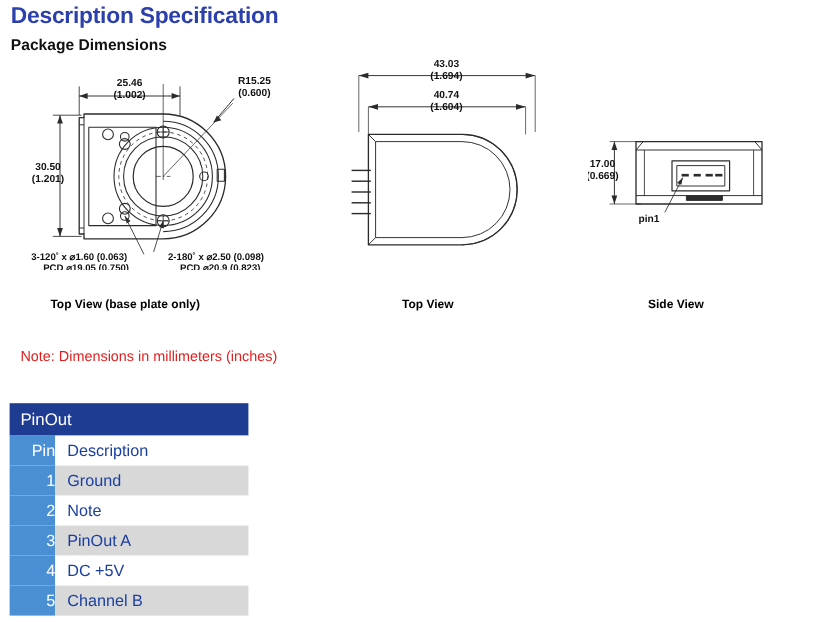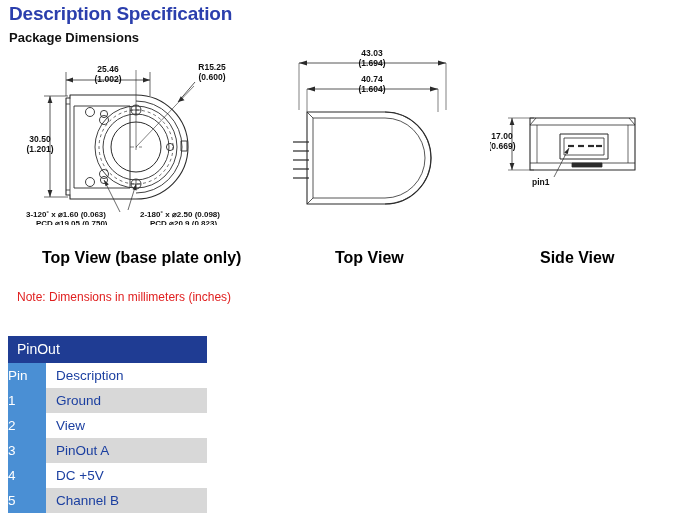--- a/index.html
+++ b/index.html
@@ -20,21 +20,21 @@
     position:absolute;left:9px;top:30px;
     font-size:13px;font-weight:bold;color:#111111;
   }
 
   
   .drawings{position:absolute;left:0;top:50px;width:700px;height:215px;}
   .fig{position:absolute;top:0;}
   .fig svg{display:block;}
 
   .viewlabel{
-    position:absolute;font-size:16px;font-weight:bold;color:#000;
+    position:absolute;font-size:10px;font-weight:bold;color:#000;
     white-space:nowrap;
   }
 
   .note{
     position:absolute;left:17px;top:290px;
     font-size:12px;color:#e02020;white-space:nowrap;
   }
 
   
   .pinout{
@@ -49,21 +49,21 @@
     border-collapse:collapse;width:199px;table-layout:fixed;
   }
   table.pin-table td, table.pin-table th{
     padding:0;margin:0;
   }
   .col-pin{width:38px;}
   .col-desc{width:161px;}
 
   .cell-pin{
     background:#4a8fd4;color:#ffffff;
-    font-size:13.5px;text-align:left;
+    font-size:13.5px;text-align:right;
     height:25px;line-height:25px;
     vertical-align:middle;
   }
   .cell-pin.hdr{color:#ffffff;}
   .cell-desc{
     color:#1b3fa0;font-size:13.5px;
     height:25px;line-height:25px;
     padding-left:10px !important;
     vertical-align:middle;
   }
@@ -272,21 +272,21 @@
         <tr>
           <td class="cell-pin hdr">Pin</td>
           <td class="cell-desc hdr">Description</td>
         </tr>
         <tr>
           <td class="cell-pin">1</td>
           <td class="cell-desc shade">Ground</td>
         </tr>
         <tr>
           <td class="cell-pin">2</td>
-          <td class="cell-desc plain">View</td>
+          <td class="cell-desc plain">Note</td>
         </tr>
         <tr>
           <td class="cell-pin">3</td>
           <td class="cell-desc shade">PinOut A</td>
         </tr>
         <tr>
           <td class="cell-pin">4</td>
           <td class="cell-desc plain">DC +5V</td>
         </tr>
         <tr>

